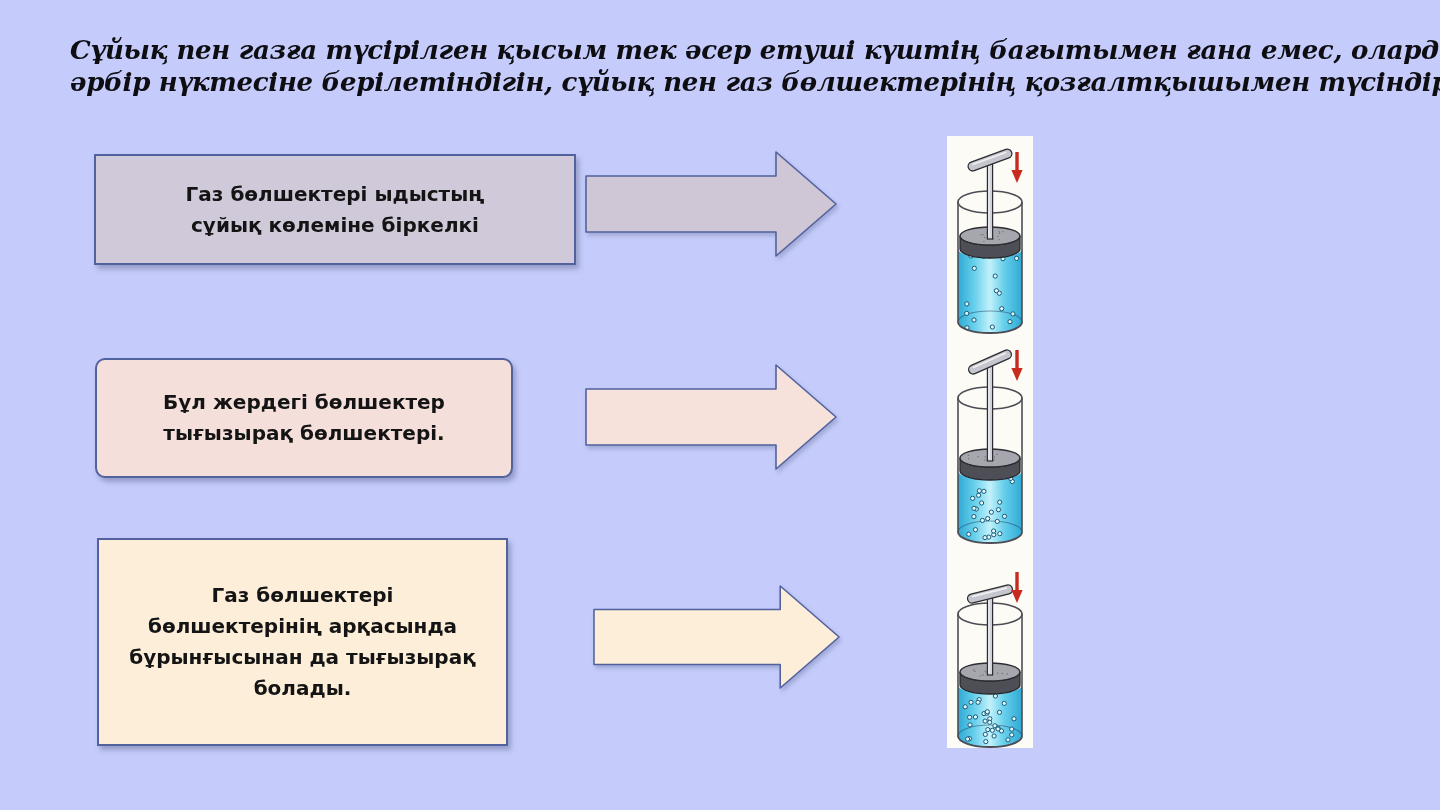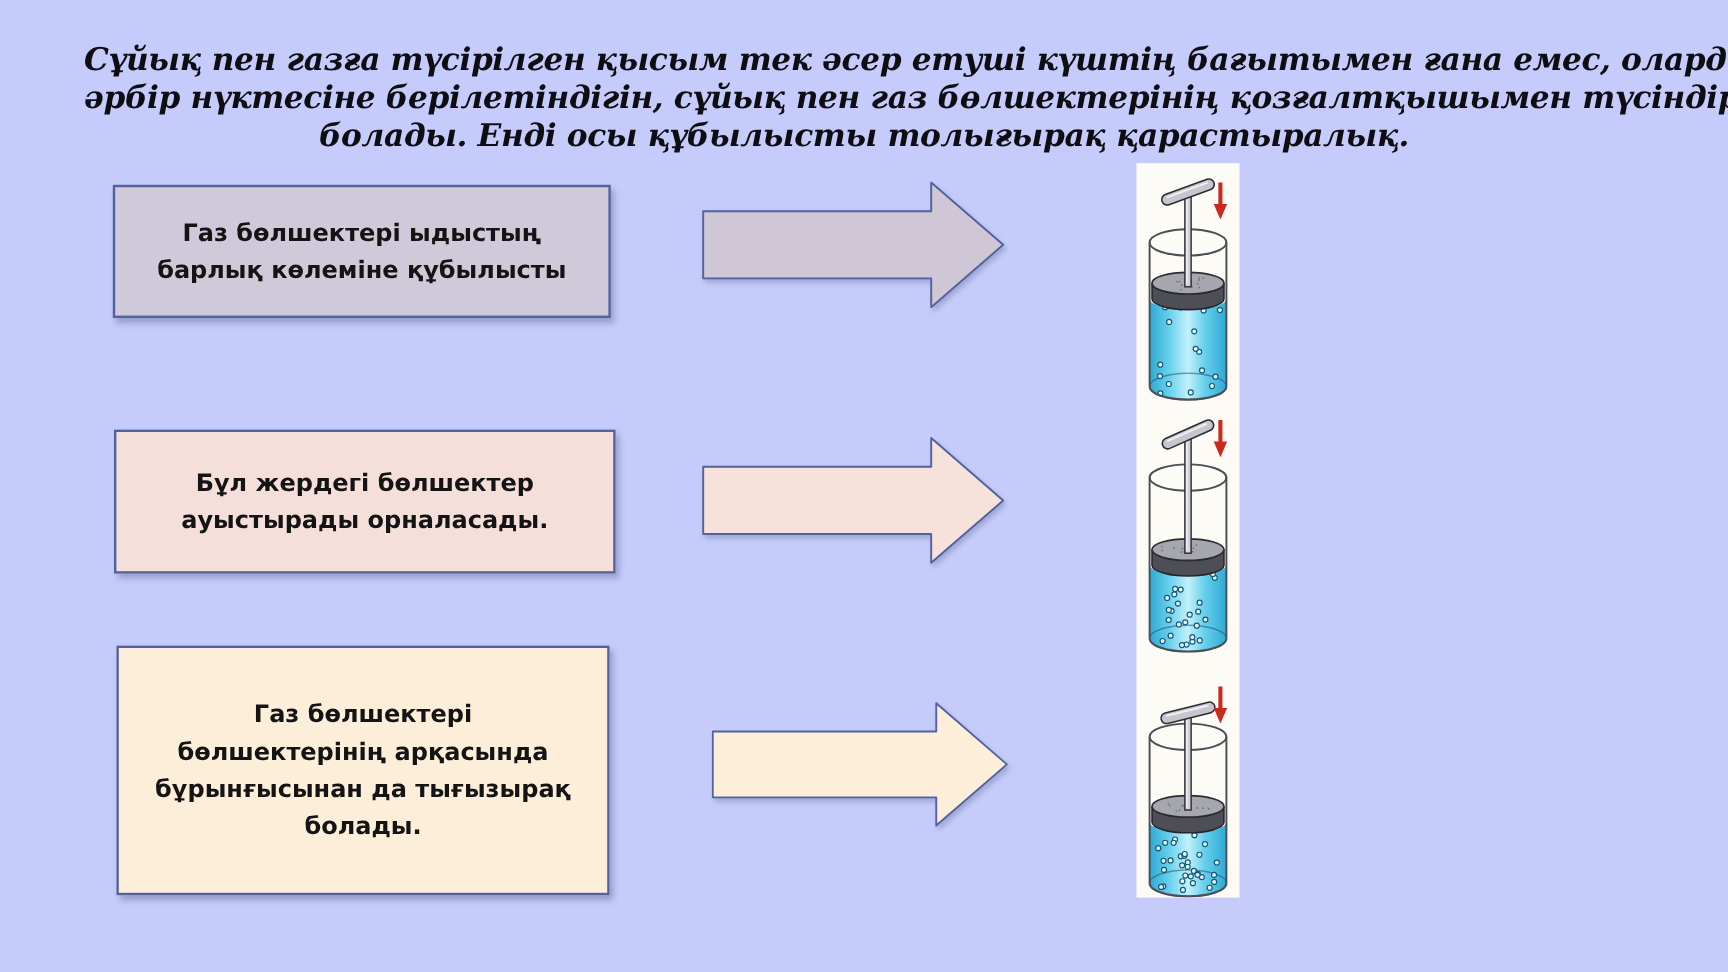--- a/index.html
+++ b/index.html
@@ -20,52 +20,51 @@
   }
   .box{
     position:absolute;
     display:flex;flex-direction:column;justify-content:center;
     text-align:center;
     font-weight:bold;font-size:20px;line-height:31px;color:#141414;
     border:2px solid #52629f;
     box-sizing:border-box;
     box-shadow:3px 4px 5px rgba(90,100,140,0.45);
   }
-  .box1{left:94px;top:154px;width:415px;height:111px;background:#d0c9d9;}
-  .box2{left:95px;top:358px;width:418px;height:120px;background:#f5dfdb;}
+  .box1{left:94px;top:154px;width:482px;height:111px;background:#d0c9d9;}
+  .box2{left:95px;top:358px;width:418px;height:120px;background:#f5dfdb;border-radius:10px;}
   .box3{left:97px;top:538px;width:411px;height:208px;background:#fdeeda;}
   .arrow{position:absolute;filter:drop-shadow(2px 3px 2px rgba(90,100,140,0.35));}
   .arrow1{left:585px;top:151px;width:253px;height:106px;}
   .arrow2{left:585px;top:364px;width:253px;height:106px;}
   .arrow3{left:593px;top:584px;width:248px;height:106px;}
   .strip{
     position:absolute;left:947px;top:136px;width:86px;height:612px;
     background:#fcfbf5;font-size:0;
   }
   .cyl{display:block;width:86px;height:204px;}
 </style>
 </head>
 <body>
 
 <div class="slide">
 
   <div class="title">
       <div>Сұйық пен газға түсірілген қысым тек әсер етуші күштің бағытымен ғана емес, олардың</div>
       <div>әрбір нүктесіне берілетіндігін, сұйық пен газ бөлшектерінің қозғалтқышымен түсіндіруге</div>
-      <div>болады. Енді осы құбылысты толығырақ қарастыралық.</div>
     </div>
 
   <div class="box box1">
       <div>Газ бөлшектері ыдыстың</div>
-      <div>барлық көлеміне құбылысты</div>
+      <div>сұйық көлеміне біркелкі</div>
     </div>
 
   <div class="box box2">
       <div>Бұл жердегі бөлшектер</div>
-      <div>ауыстырады орналасады.</div>
+      <div>тығызырақ бөлшектері.</div>
     </div>
 
   <div class="box box3">
       <div>Газ бөлшектері</div>
       <div>бөлшектерінің арқасында</div>
       <div>бұрынғысынан да тығызырақ</div>
       <div>болады.</div>
     </div>
 
   <svg class="arrow arrow1" viewBox="0 0 253 106" xmlns="http://www.w3.org/2000/svg">

